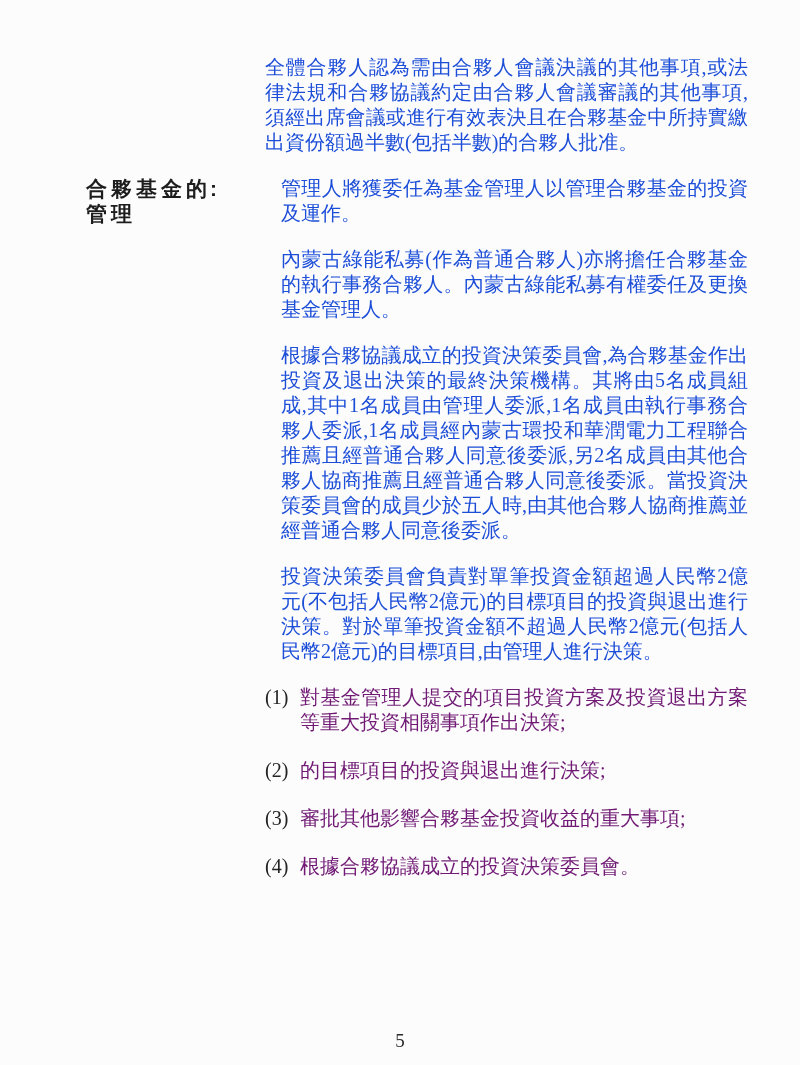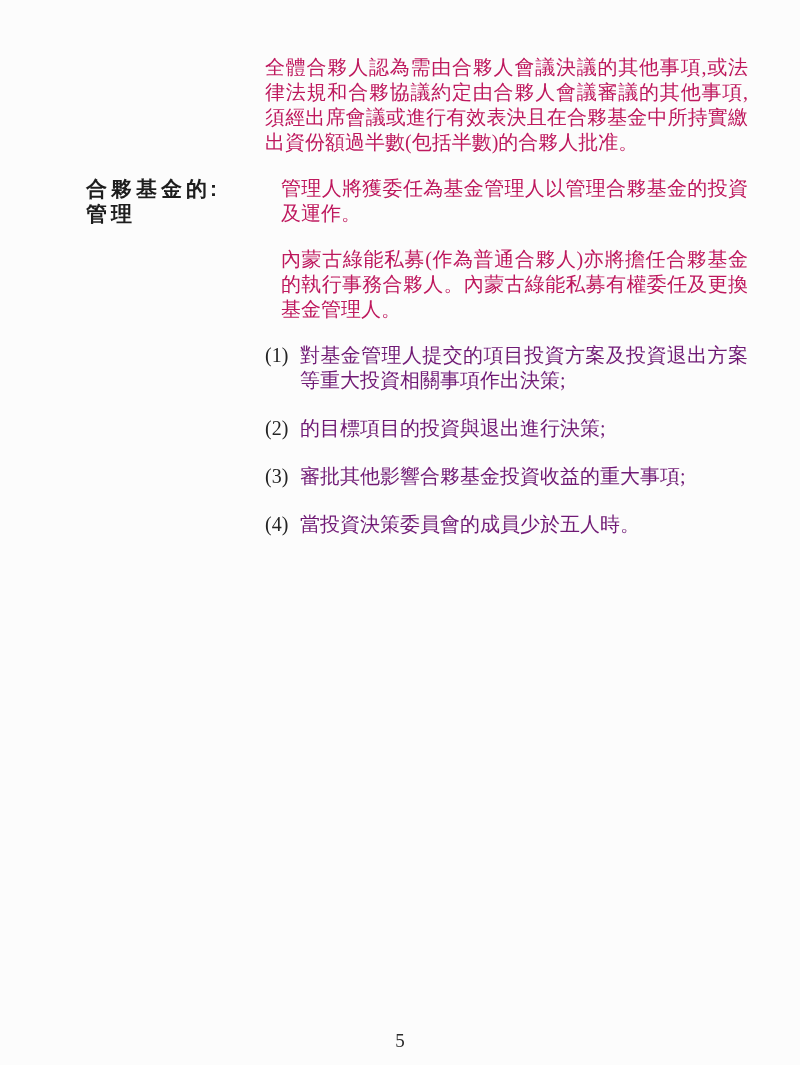--- a/index.html
+++ b/index.html
@@ -20,21 +20,21 @@
     position: absolute;
     left: 57px;
     top: 55px;
     width: 691px;
   }
   .body-text {
     font-family: "Liberation Serif", "DejaVu Serif", serif;
     font-size: 20px;
     line-height: 25px;
     text-align: justify;
-    color: #be185d;
+    color: #1d4ed8;
     margin: 0 0 21px 16px;
   }
   .indented {
     margin-left: 208px;
     width: 483px;
   }
   .section-row {
     display: grid;
     grid-template-columns: 151px 57px 483px;
     align-items: start;
@@ -104,37 +104,39 @@
     <p class="body-text indented">全體合夥人認為需由合夥人會議決議的其他事項,或法律法規和合夥協議約定由合夥人會議審議的其他事項,須經出席會議或進行有效表決且在合夥基金中所持實繳出資份額過半數(包括半數)的合夥人批准。</p>
 
     <div class="section-row">
       <div>
         <div class="side-label">合夥基金的管理</div>
       </div>
       <div class="colon-cell">:</div>
       <div>
         <p class="body-text">管理人將獲委任為基金管理人以管理合夥基金的投資及運作。</p>
         <p class="body-text">內蒙古綠能私募(作為普通合夥人)亦將擔任合夥基金的執行事務合夥人。內蒙古綠能私募有權委任及更換基金管理人。</p>
+        <p class="body-text">根據合夥協議成立的投資決策委員會,為合夥基金作出投資及退出決策的最終決策機構。其將由5名成員組成,其中1名成員由管理人委派,1名成員由執行事務合夥人委派,1名成員經內蒙古環投和華潤電力工程聯合推薦且經普通合夥人同意後委派,另2名成員由其他合夥人協商推薦且經普通合夥人同意後委派。當投資決策委員會的成員少於五人時,由其他合夥人協商推薦並經普通合夥人同意後委派。</p>
+        <p class="body-text">投資決策委員會負責對單筆投資金額超過人民幣2億元(不包括人民幣2億元)的目標項目的投資與退出進行決策。對於單筆投資金額不超過人民幣2億元(包括人民幣2億元)的目標項目,由管理人進行決策。</p>
 
         <div class="authority-list">
           <div class="list-item">
             <span class="li-marker">(1)</span>
             <span class="li-text">對基金管理人提交的項目投資方案及投資退出方案等重大投資相關事項作出決策;</span>
           </div>
           <div class="list-item">
             <span class="li-marker">(2)</span>
             <span class="li-text">的目標項目的投資與退出進行決策;</span>
           </div>
           <div class="list-item">
             <span class="li-marker">(3)</span>
             <span class="li-text">審批其他影響合夥基金投資收益的重大事項;</span>
           </div>
           <div class="list-item">
             <span class="li-marker">(4)</span>
-            <span class="li-text">當投資決策委員會的成員少於五人時。</span>
+            <span class="li-text">根據合夥協議成立的投資決策委員會。</span>
           </div>
         </div>
       </div>
     </div>
   </div>
 
   <div class="footer">
     <span>5</span>
   </div>
 </div>

